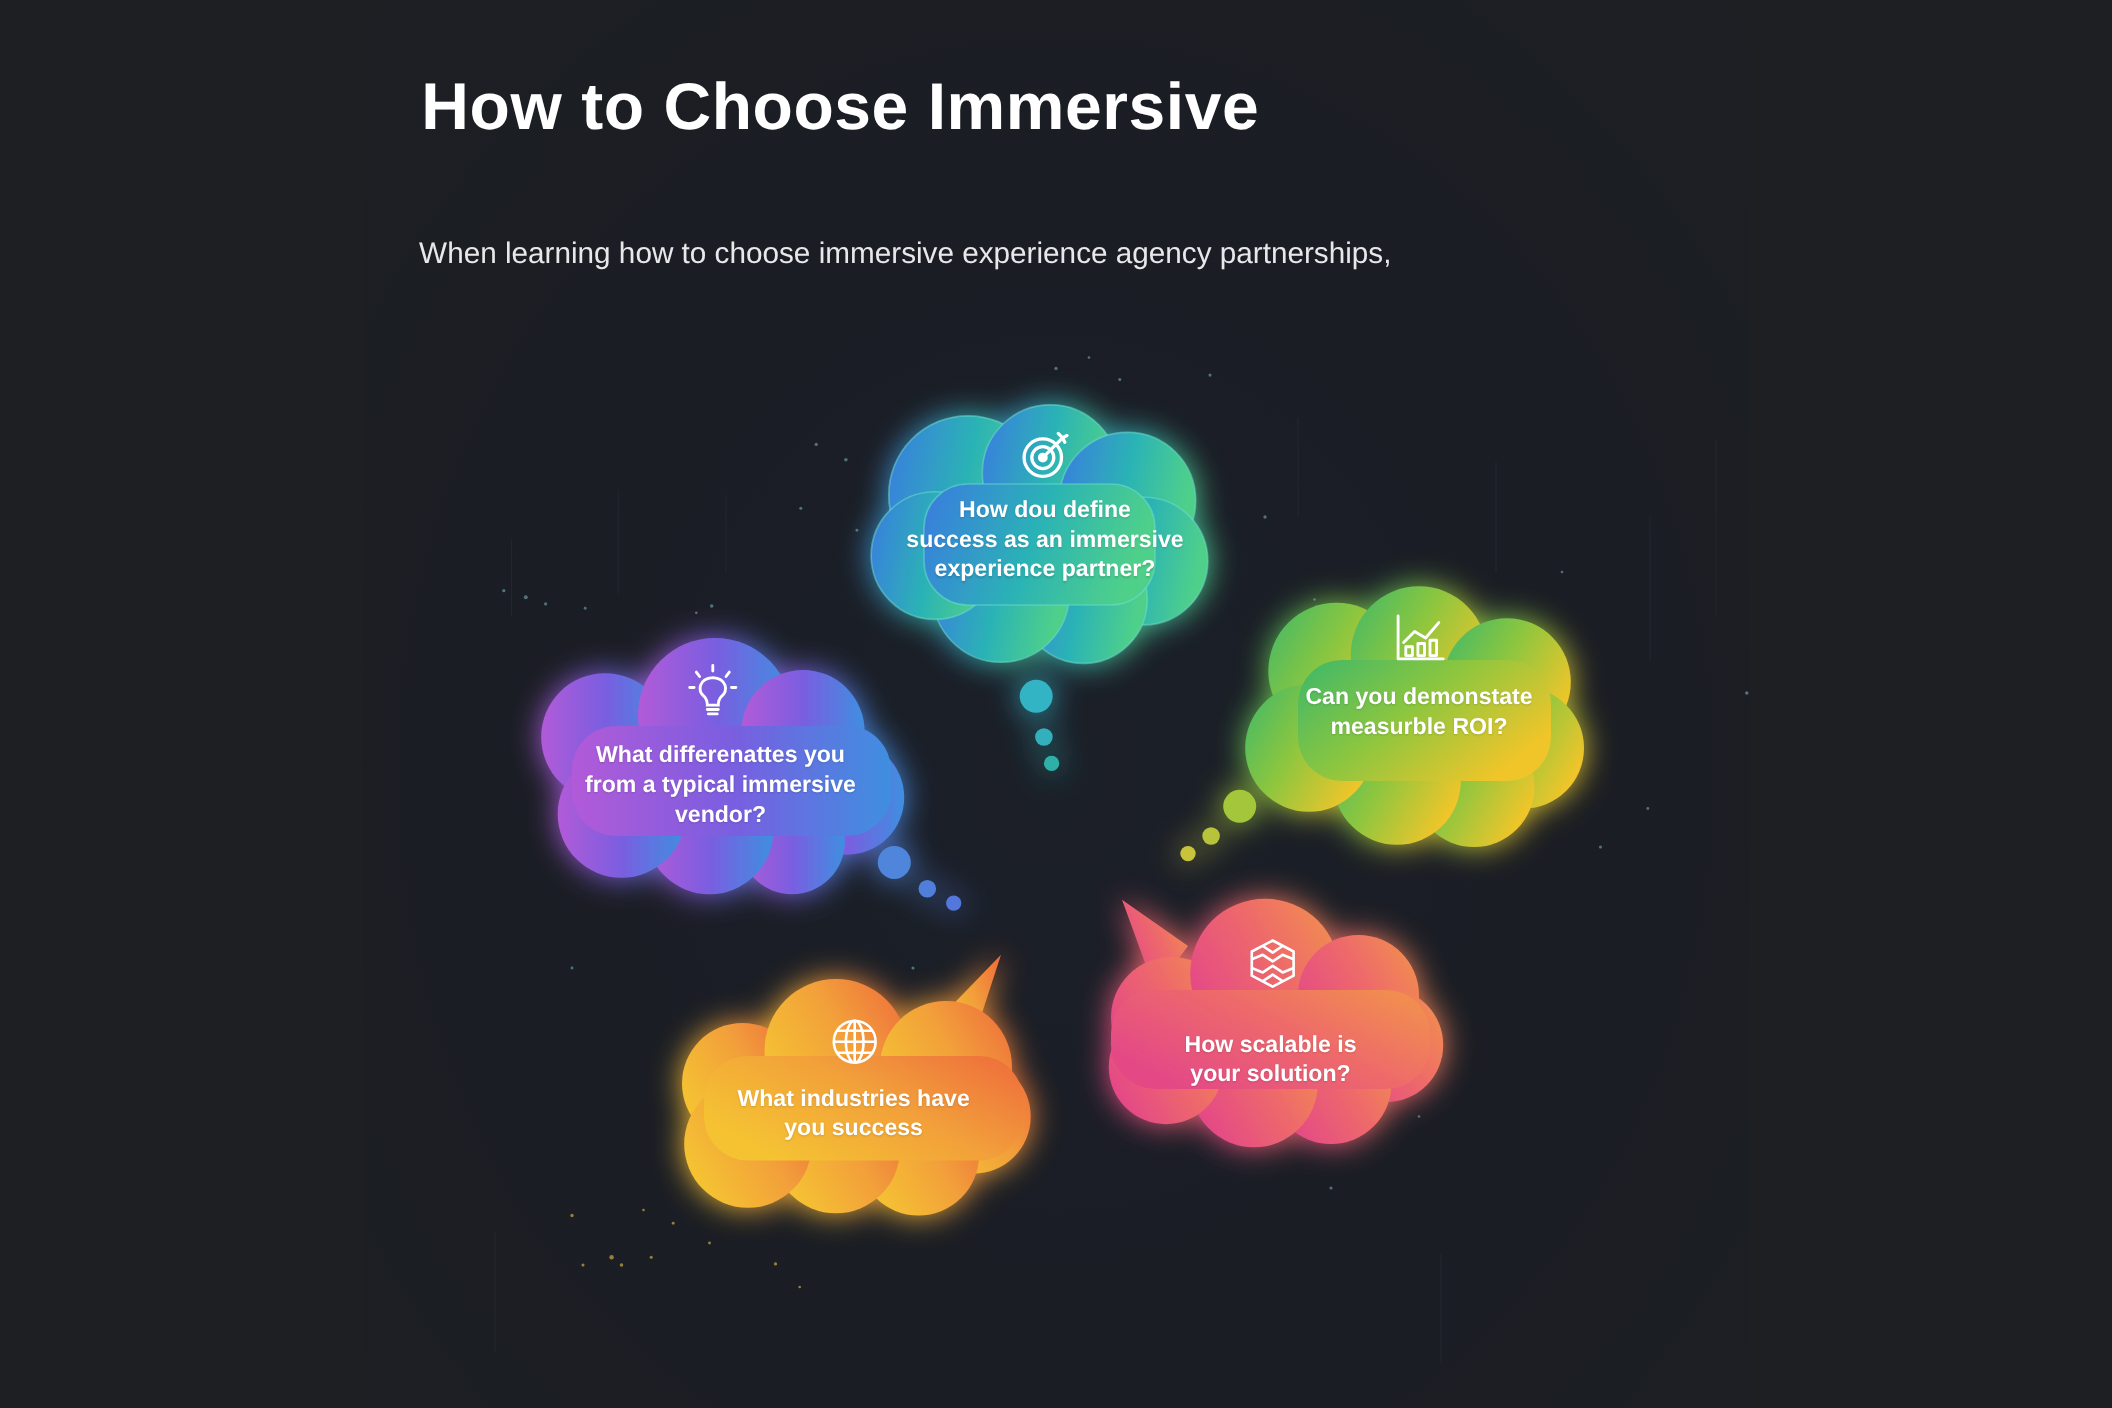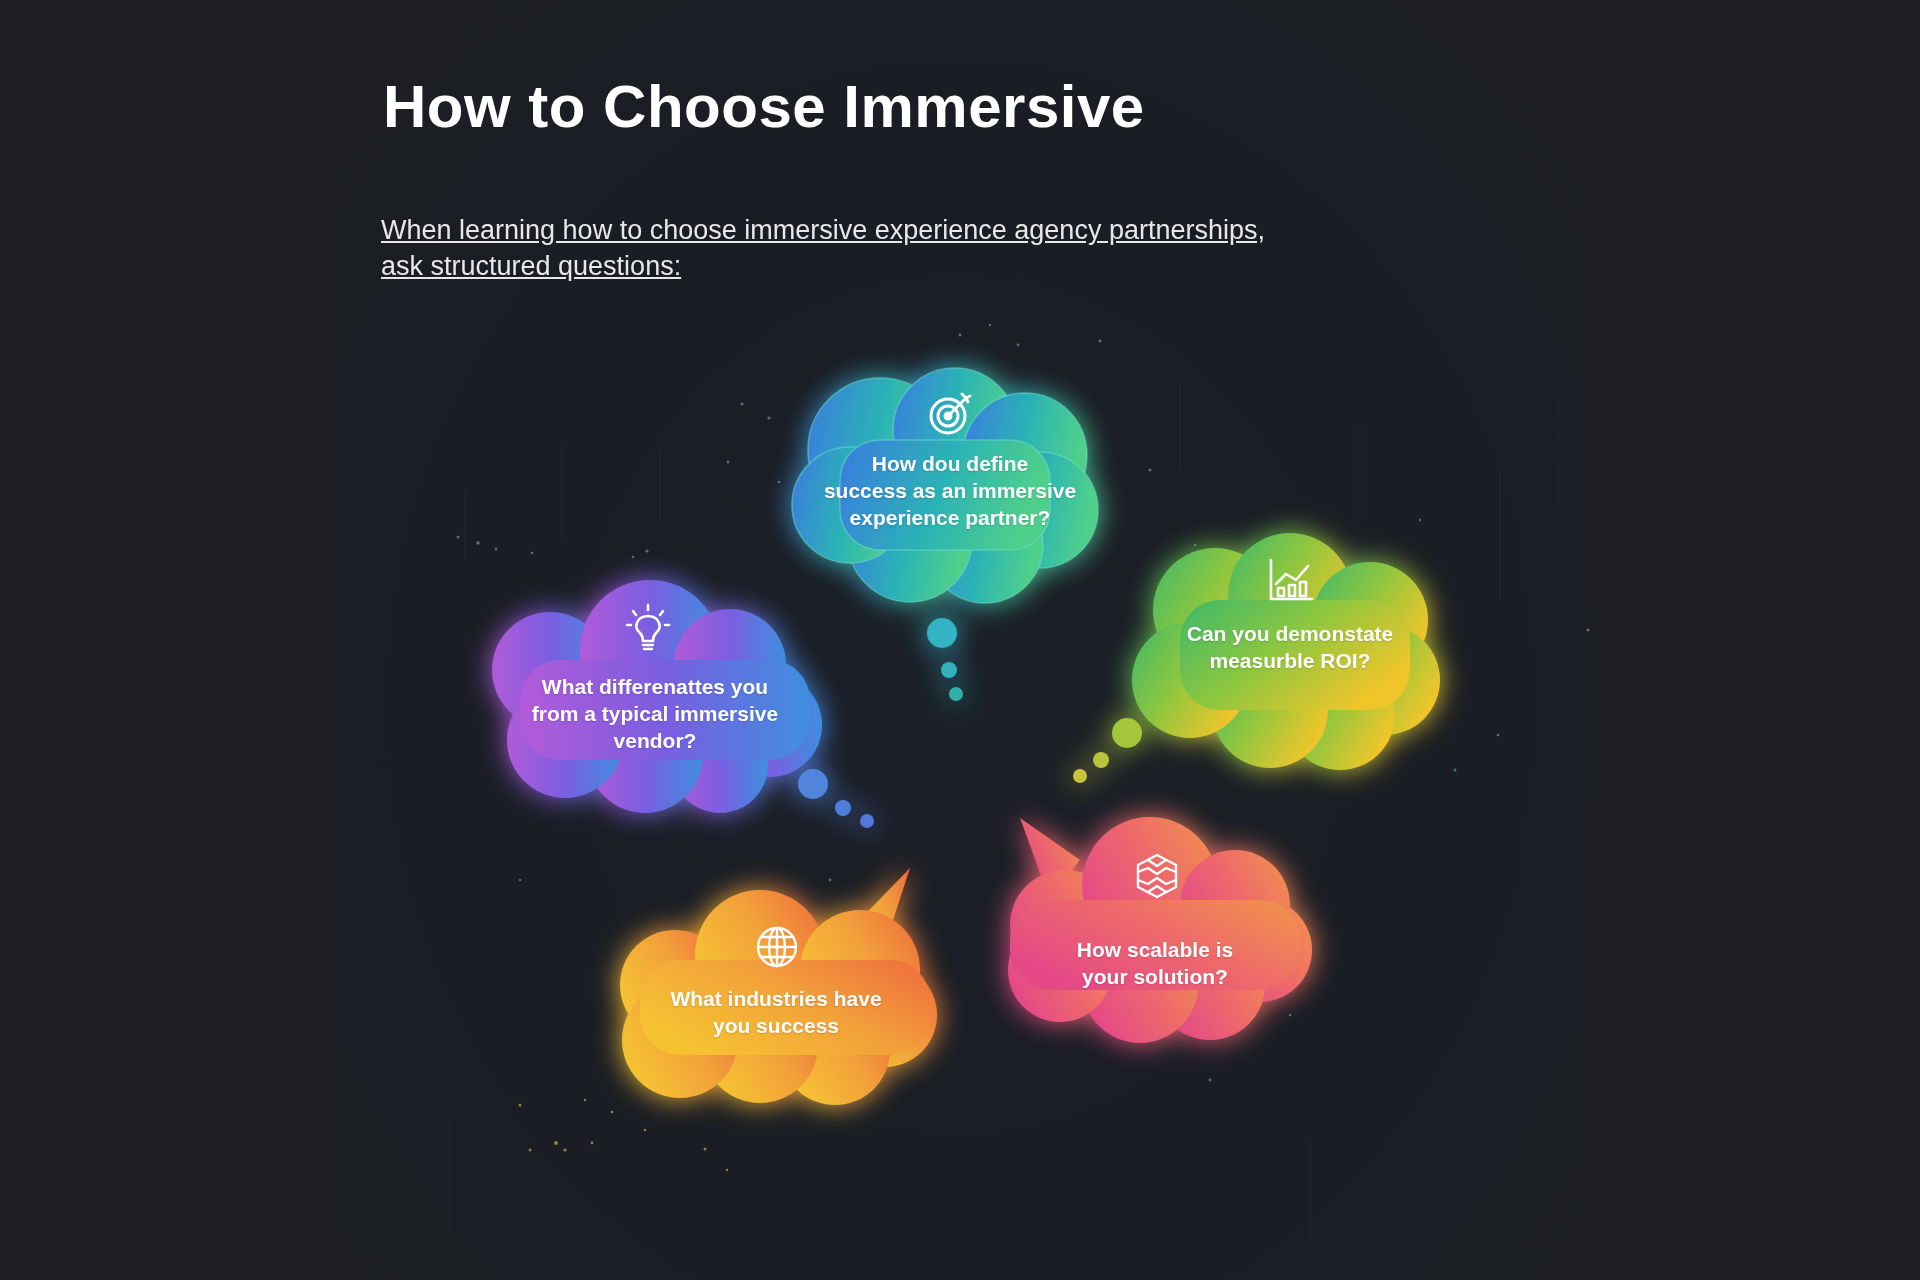--- a/index.html
+++ b/index.html
@@ -8,30 +8,30 @@
     background: #1d1f23;
     font-family: "Liberation Sans", "DejaVu Sans", sans-serif;
     position: relative;
   }
   .bg-panel {
     position: absolute; left: 330px; top: 0; width: 1260px; height: 1280px;
     background: radial-gradient(ellipse at 50% 55%, #1b1f28 0%, #1a1d24 55%, #1d1f23 100%);
   }
   .bg-svg { position: absolute; left: 0; top: 0; width: 1920px; height: 1280px; }
   .title {
-    position: absolute; left: 383px; top: 72px; margin: 0;
+    position: absolute; left: 383px; top: 62px; margin: 0;
     color: #ffffff; font-weight: 700; font-size: 60px; line-height: 70px;
     letter-spacing: 0.5px;
   }
   .title span { display: block; }
   .subtitle {
     position: absolute; left: 381px; top: 212px; margin: 0;
     color: #e8e8ea; font-size: 27px; line-height: 36px; font-weight: 400;
   }
-  .subtitle span { display: block; text-decoration: underline; }
+  .subtitle span { display: block; }
   .scene { position: absolute; left: 0; top: 0; width: 1920px; height: 1280px; }
   .cloud-text {
     position: absolute; color: #ffffff; font-weight: 700; font-size: 21px;
     line-height: 27px; text-align: center; text-shadow: 0 1px 2px rgba(0,0,0,0.15);
   }
   .cloud-text span { display: block; }
   .icon { position: absolute; }
 </style>
 </head>
 <body>
@@ -258,14 +258,13 @@
     <span>your solution?</span>
   </div>
 </div>
 
 <h1 class="title">
   <span>How to Choose Immersive</span>
 </h1>
 
 <p class="subtitle">
   <span>When learning how to choose immersive experience agency partnerships,</span>
-  <span>ask structured questions:</span>
 </p>
 
 </body></html>

